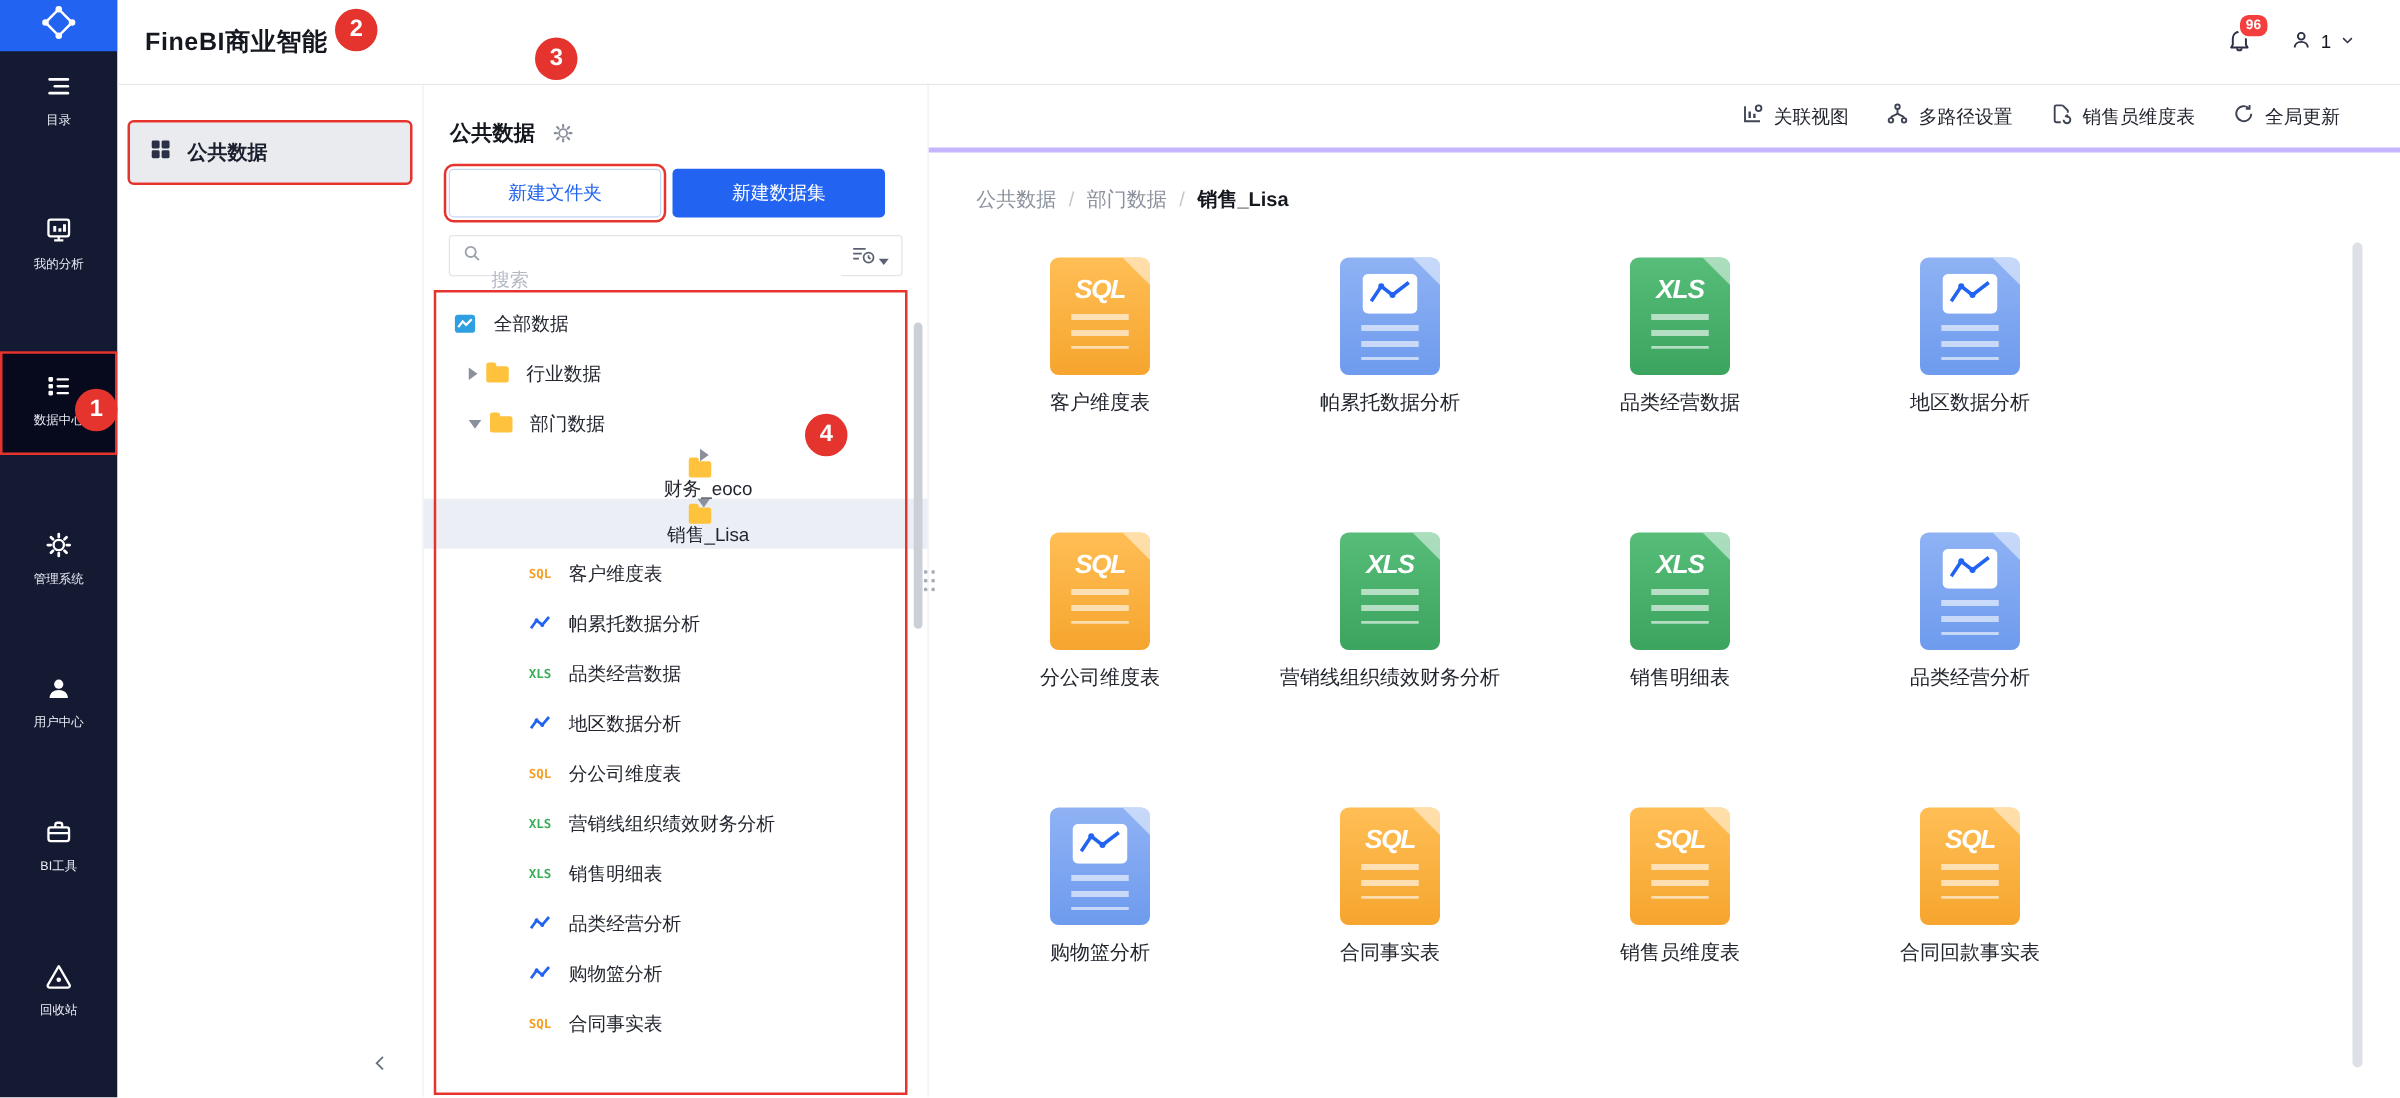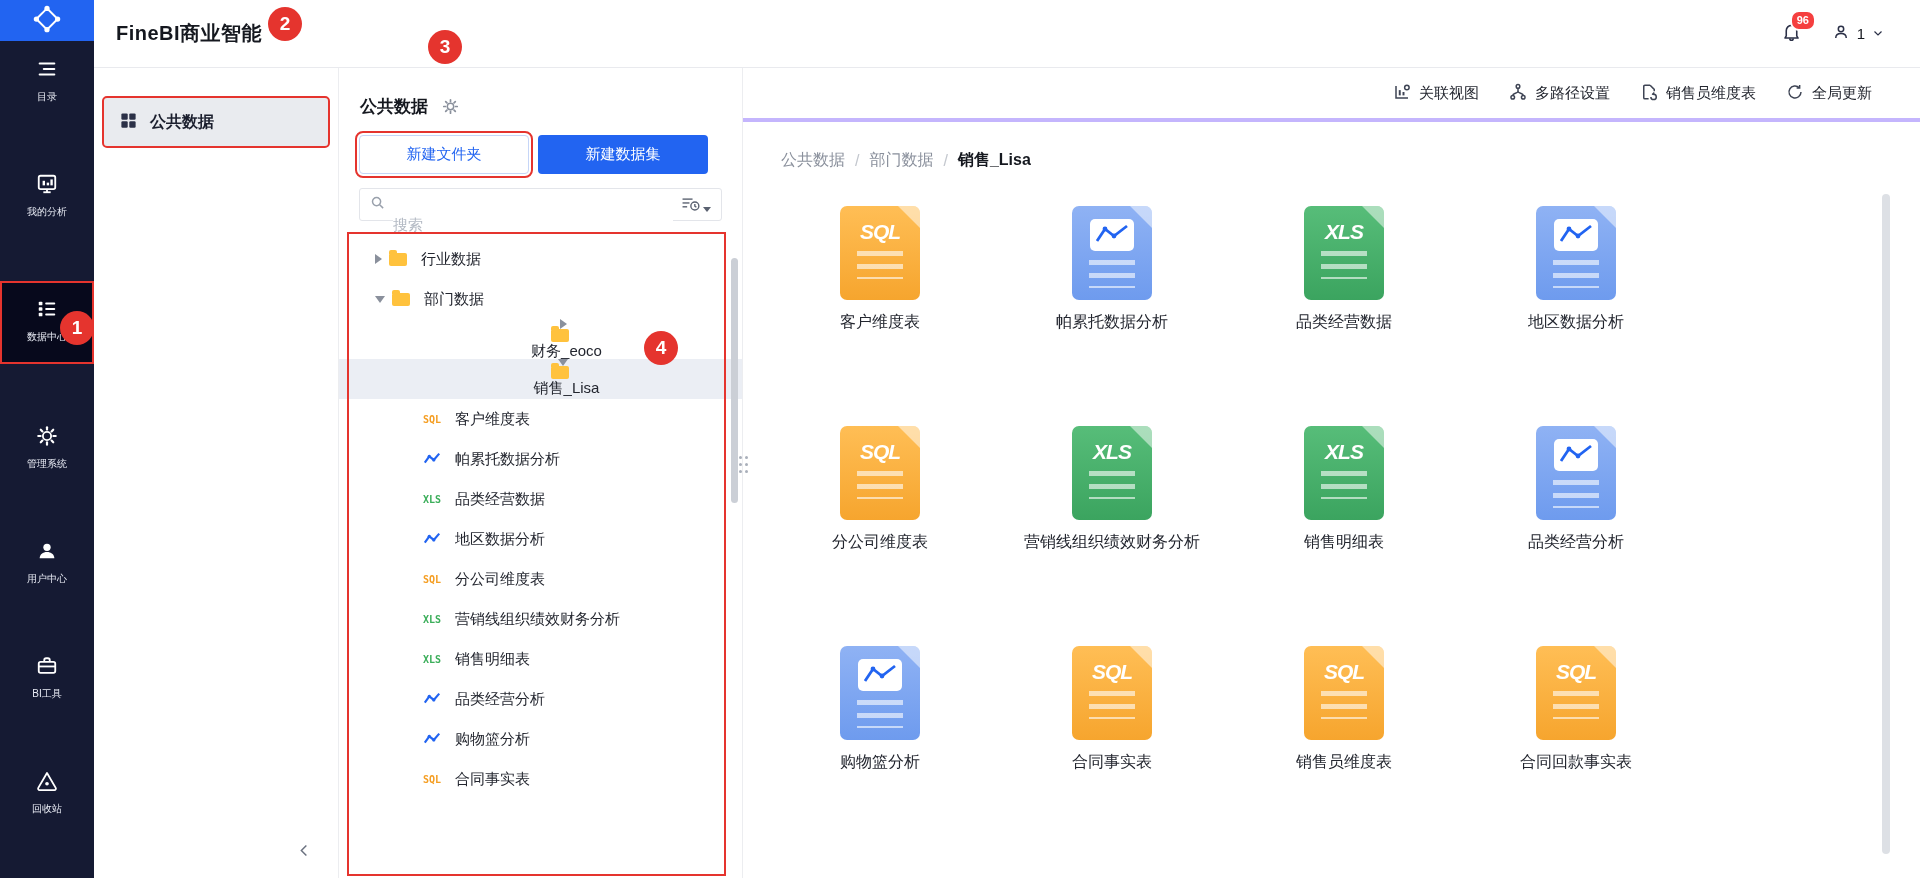--- a/index.html
+++ b/index.html
@@ -295,20 +295,30 @@
                 <line x1="2" y1="4" x2="15" y2="4"></line>
                 <line x1="2" y1="9" x2="11" y2="9"></line>
                 <line x1="2" y1="14" x2="8" y2="14"></line>
                 <circle cx="18" cy="13" r="5.2"></circle>
                 <path d="M18 10.5 V13 l2 1.5"></path>
               </svg>
               <span class="mini-caret"></span>
             </span>
         </div>
         <div class="tree">
+            <div class="tree-row lvl0">
+
+    <span class="ic">
+                <svg width="18" height="18" viewBox="0 0 20 20">
+                  <rect x="1" y="2" width="18" height="16" rx="3" fill="#2E9FE0"></rect>
+                  <polyline points="4,13 8,8 11,11 16,6" stroke="#fff" stroke-width="2" fill="none"></polyline>
+                </svg>
+              </span>
+              <span class="tlabel">全部数据</span>
+  </div>
             <div class="tree-row lvl1">
     <span class="arrow right"></span>
     <span class="ic">
                 <span class="folder-shape"></span>
               </span>
               <span class="tlabel">行业数据</span>
   </div>
             <div class="tree-row lvl1">
     <span class="arrow down"></span>
     <span class="ic">

